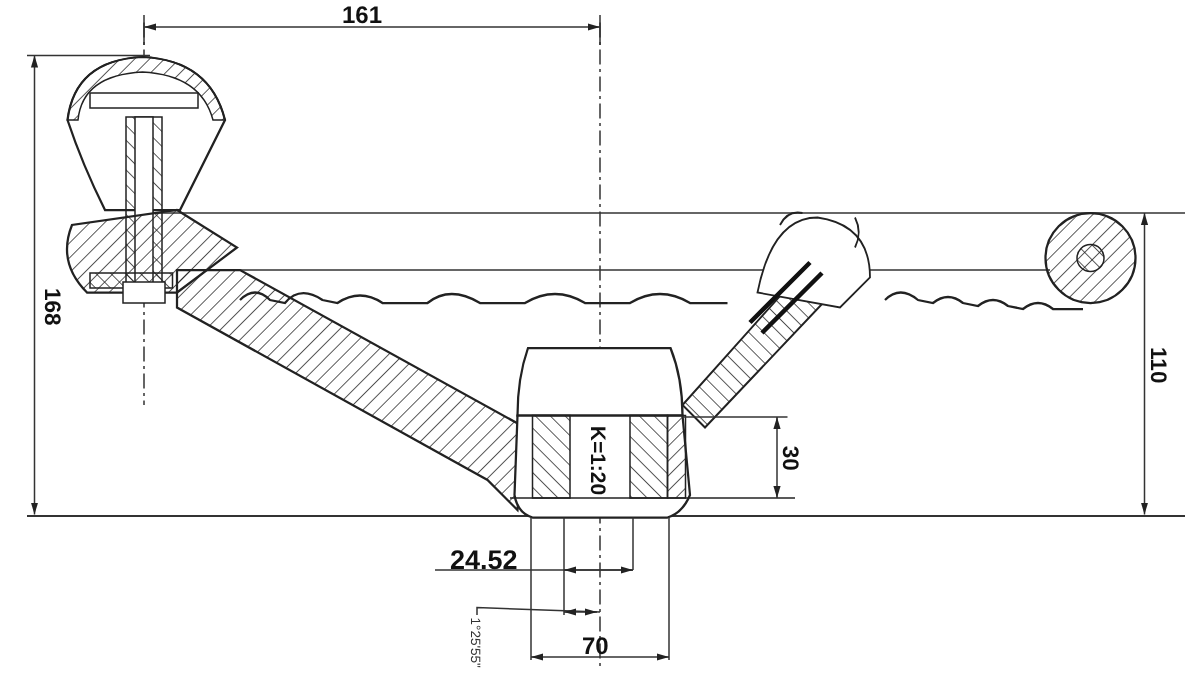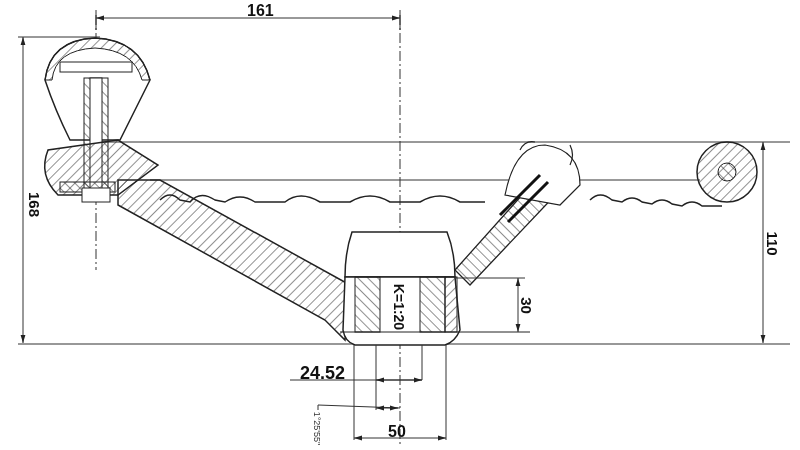--- a/index.html
+++ b/index.html
@@ -110,20 +110,20 @@
   <g stroke="#333" stroke-width="1" fill="none">
     <polyline points="318,410 318,405 400,408"></polyline>
     <line x1="376" y1="408" x2="398" y2="408" marker-start="url(#arr)" marker-end="url(#arr)"></line>
   </g>
 
   <g stroke="#333" stroke-width="1" fill="none">
     <line x1="354" y1="438" x2="446" y2="438" marker-start="url(#arr)" marker-end="url(#arr)"></line>
   </g>
 </svg>
 
-<div class="dim-text" style="left:228px; top:3px; font-size:16px;margin-left:19px;">161</div>
+<div class="dim-text" style="left:228px; top:3px; font-size:16px;">161</div>
 <div class="dim-text rot90" style="left:22px; top:197px; font-size:15px;">168</div>
 <div class="dim-text rot90" style="left:760px; top:236px; font-size:15px;">110</div>
 <div class="dim-text rot90" style="left:518px; top:298px; font-size:15px;">30</div>
 <div class="dim-text rot90" style="left:376px; top:300px; font-size:14px;">K=1:20</div>
 <div class="dim-text" style="left:300px; top:364px; font-size:18px;">24.52</div>
-<div class="dim-text" style="left:388px; top:424px; font-size:16px;">50</div>
+<div class="dim-text" style="left:388px; top:424px; font-size:16px;">70</div>
 <div class="dim-text small rot90" style="left:300px; top:424px;">1°25'55"</div>
 
 </body></html>

